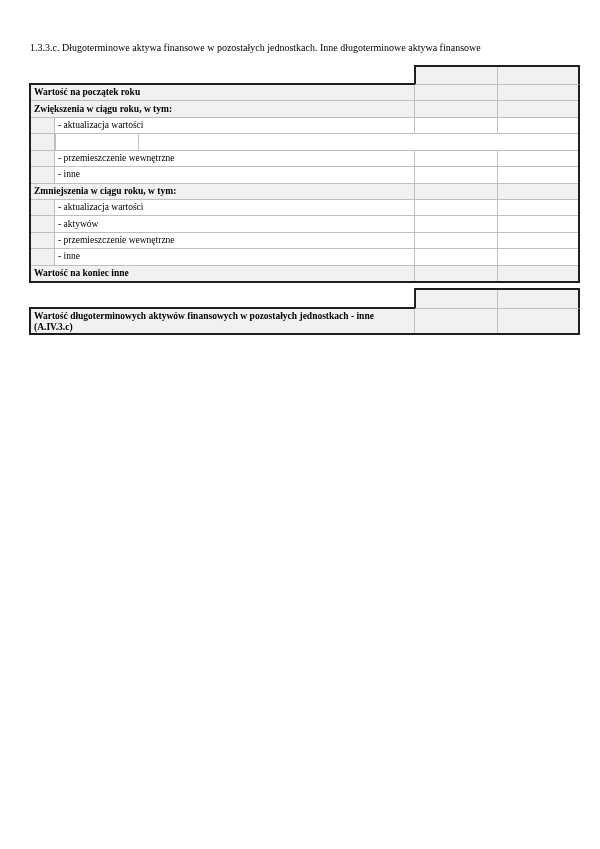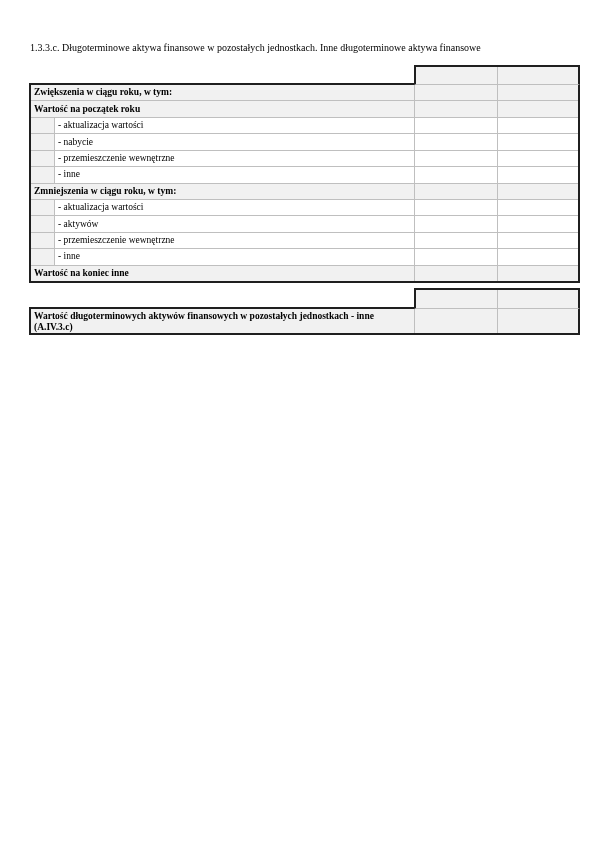--- a/index.html
+++ b/index.html
@@ -51,38 +51,37 @@
 
   <div class="doc-title">1.3.3.c. Długoterminowe aktywa finansowe w pozostałych jednostkach. Inne długoterminowe aktywa finansowe</div>
 
   <div class="hdr hdr1">
     <div class="hcell c1"></div>
     <div class="hcell c2"></div>
   </div>
 
   <div class="tbl tbl1" id="main-table">
       <div class="row section">
-        <div class="cell label">Zwiększenia w ciągu roku, w tym:</div>
+        <div class="cell label">Wartość na początek roku</div>
         <div class="cell val"></div>
         <div class="cell val v2"></div>
       </div>
       <div class="row section">
-        <div class="cell label">Wartość na początek roku</div>
+        <div class="cell label">Zwiększenia w ciągu roku, w tym:</div>
         <div class="cell val"></div>
         <div class="cell val v2"></div>
       </div>
       <div class="row sub">
         <div class="cell indent"></div>
         <div class="cell label">- aktualizacja wartości</div>
         <div class="cell val"></div>
         <div class="cell val v2"></div>
       </div>
       <div class="row sub">
         <div class="cell indent"></div>
-        <div class="cell label">- nabycie</div>
         <div class="cell val"></div>
         <div class="cell val v2"></div>
       </div>
       <div class="row sub">
         <div class="cell indent"></div>
         <div class="cell label">- przemieszczenie wewnętrzne</div>
         <div class="cell val"></div>
         <div class="cell val v2"></div>
       </div>
       <div class="row sub">

